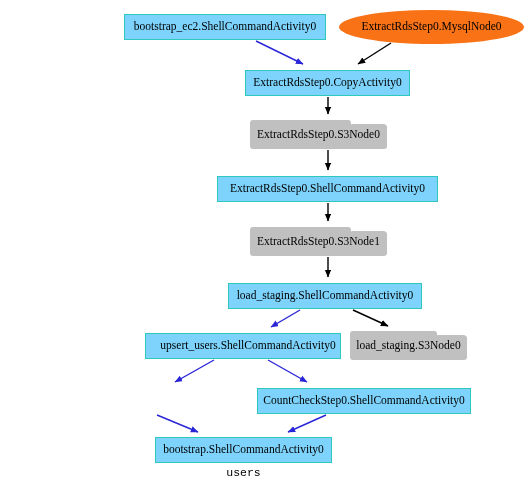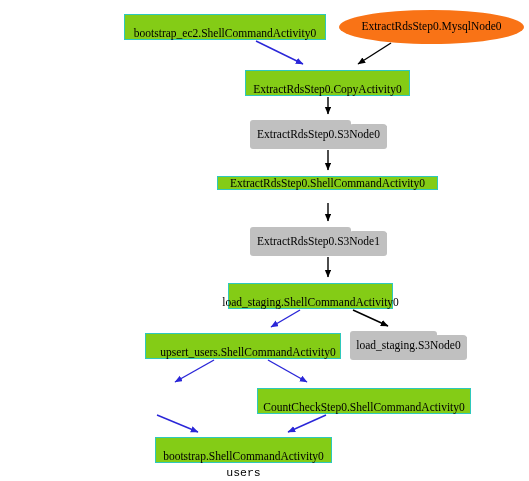--- a/index.html
+++ b/index.html
@@ -29,23 +29,22 @@
     display: flex;
     align-items: center;
     justify-content: center;
     font-size: 11.5px;
     line-height: 1;
     color: #000000;
     white-space: nowrap;
     text-align: center;
   }
   .node-activity {
-    background: #84cc16;
+    background: #7dd3fc;
     border: 1px solid #2ec8bc;
-    align-items: flex-end;
   }
   .node-folder-body {
     position: absolute;
     left: 0;
     bottom: 0;
     width: 100%;
     height: 78%;
     background: #c0c0c0;
     border-radius: 0 0 3px 3px;
   }
@@ -144,32 +143,32 @@
     <span>ExtractRdsStep0.CopyActivity0</span>
   </div>
 
   <div class="node" style="left:250px; top:120px; width:137px; height:29px;">
     <div class="node-folder-tab"></div>
     <div class="node-folder-lip"></div>
     <div class="node-folder-body"></div>
     <div class="node-folder-label">ExtractRdsStep0.S3Node0</div>
   </div>
 
-  <div class="node node-activity" style="left:217px; top:176px; width:221px; height:14px;">
+  <div class="node node-activity" style="left:217px; top:176px; width:221px; height:26px;">
     <span>ExtractRdsStep0.ShellCommandActivity0</span>
   </div>
 
   <div class="node" style="left:250px; top:227px; width:137px; height:29px;">
     <div class="node-folder-tab"></div>
     <div class="node-folder-lip"></div>
     <div class="node-folder-body"></div>
     <div class="node-folder-label">ExtractRdsStep0.S3Node1</div>
   </div>
 
-  <div class="node node-activity" style="left:228px; top:283px; width:165px; height:26px;">
+  <div class="node node-activity" style="left:228px; top:283px; width:194px; height:26px;">
     <span>load_staging.ShellCommandActivity0</span>
   </div>
 
   <div class="node node-activity" style="left:145px; top:333px; width:196px; height:26px;padding-left:10px;">
     <span>upsert_users.ShellCommandActivity0</span>
   </div>
 
   <div class="node" style="left:350px; top:331px; width:117px; height:29px;">
     <div class="node-folder-tab"></div>
     <div class="node-folder-lip"></div>

